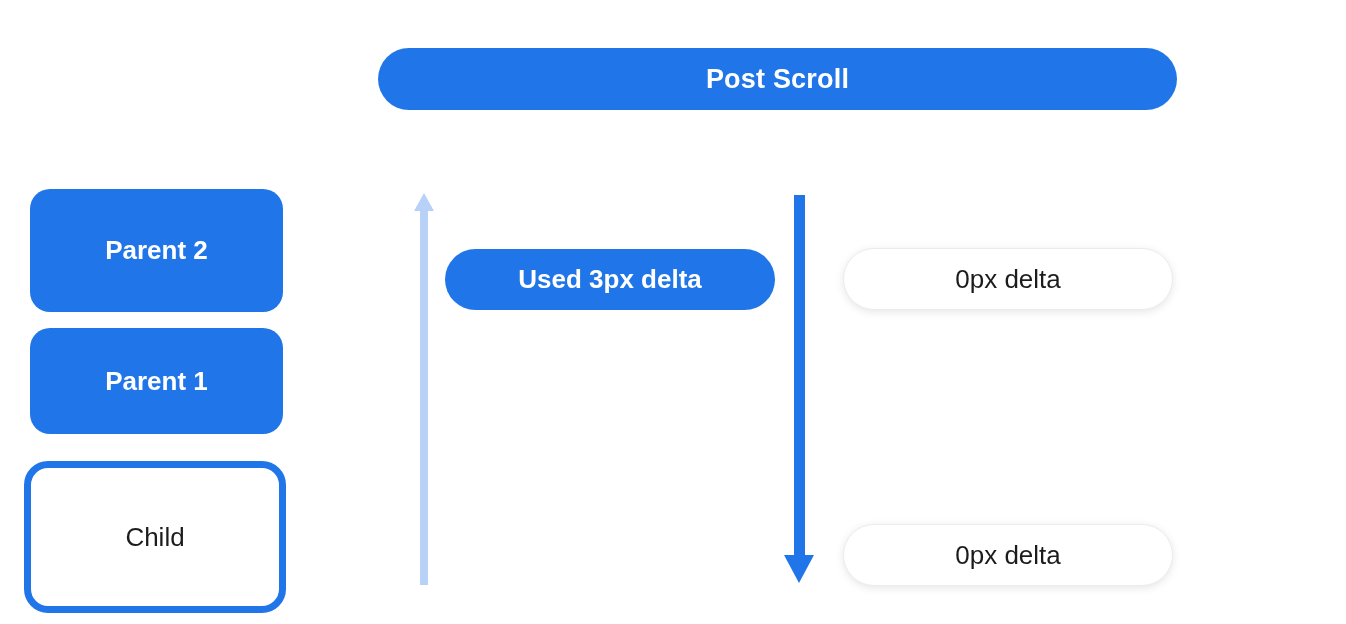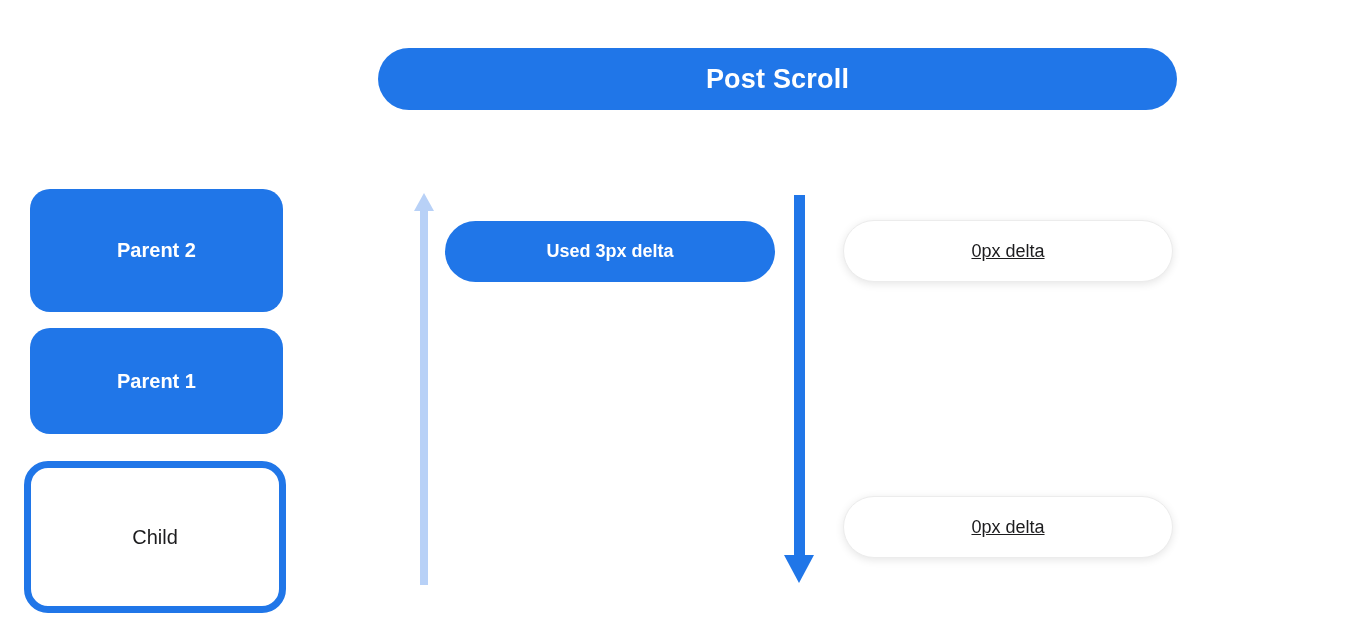--- a/index.html
+++ b/index.html
@@ -36,21 +36,21 @@
     color: #ffffff;
     font-size: 27px;
     font-weight: 700;
     letter-spacing: 0.2px;
   }
 
   
   .node {
     position: absolute;
     display: flex; align-items: center; justify-content: center;
-    font-size: 20px;
+    font-size: 26px;
   }
   .node.filled {
     background: var(--primary-blue);
     color: #ffffff;
     font-weight: 700;
     border-radius: 20px;
   }
   .node-parent2 { left: 30px; top: 189px; width: 253px; height: 123px; }
   .node-parent1 { left: 30px; top: 328px; width: 253px; height: 106px; }
   .node.outlined {
@@ -87,34 +87,34 @@
     border-left: 15px solid transparent;
     border-right: 15px solid transparent;
     border-top: 28px solid var(--primary-blue);
   }
 
   
   .pill {
     position: absolute;
     display: flex; align-items: center; justify-content: center;
     border-radius: 31px;
-    font-size: 18px;
+    font-size: 26px;
+    margin-top: 28px;
   }
   .pill.filled {
     background: var(--primary-blue);
     color: #ffffff;
     font-weight: 700;
   }
   .pill.outlined {
     background: var(--white);
     color: var(--text-dark);
     font-weight: 500;
     border: 1px solid var(--pill-border);
     box-shadow: 0 2px 8px rgba(0,0,0,0.10);
-    text-decoration: underline;
   }
   .pill-used    { left: 445px; top: 221px; width: 330px; height: 61px; }
   .pill-nodelta { left: 445px; top: 359px; width: 330px; height: 61px; }
   .pill-zero-1  { left: 843px; top: 220px; width: 330px; height: 62px; }
   .pill-zero-2  { left: 843px; top: 496px; width: 330px; height: 62px; }
 </style>
 </head>
 <body>
 
 <div class="canvas">

